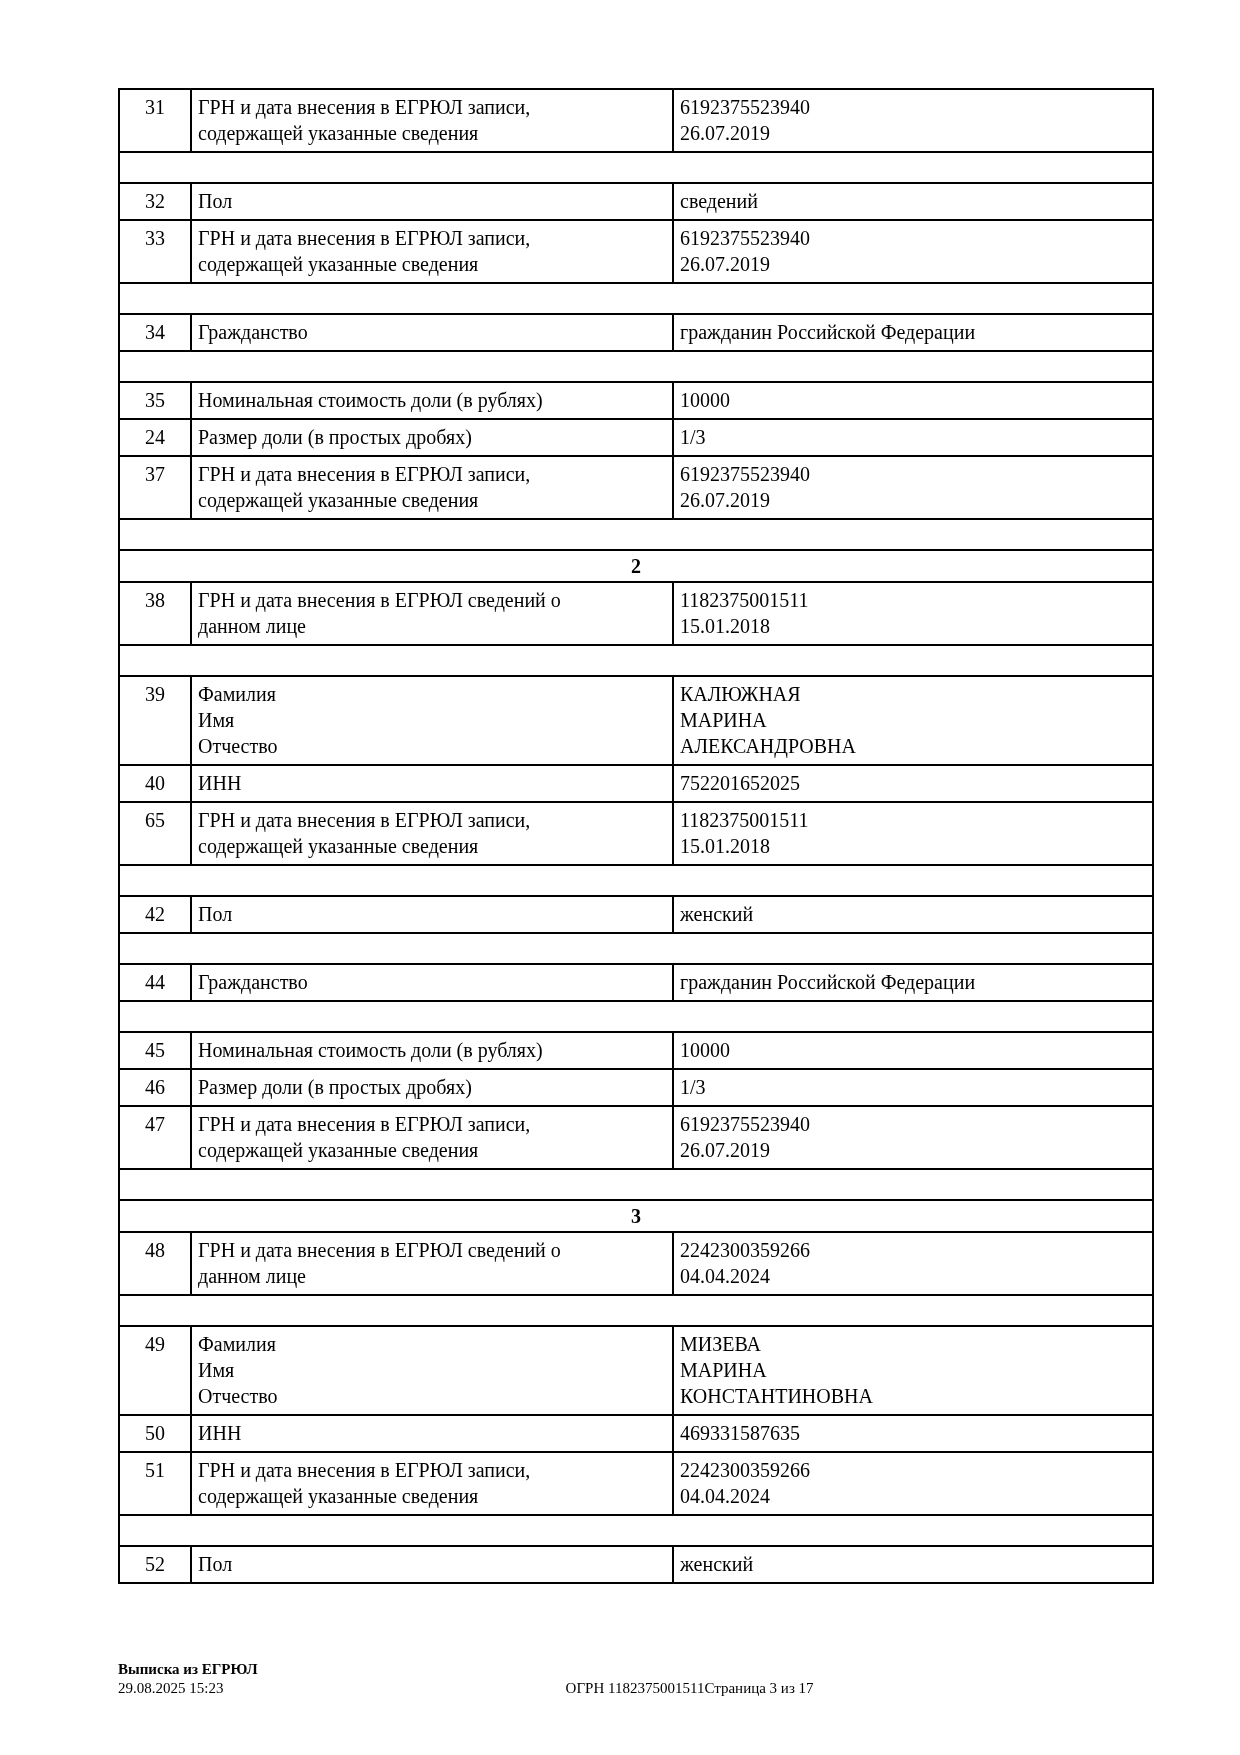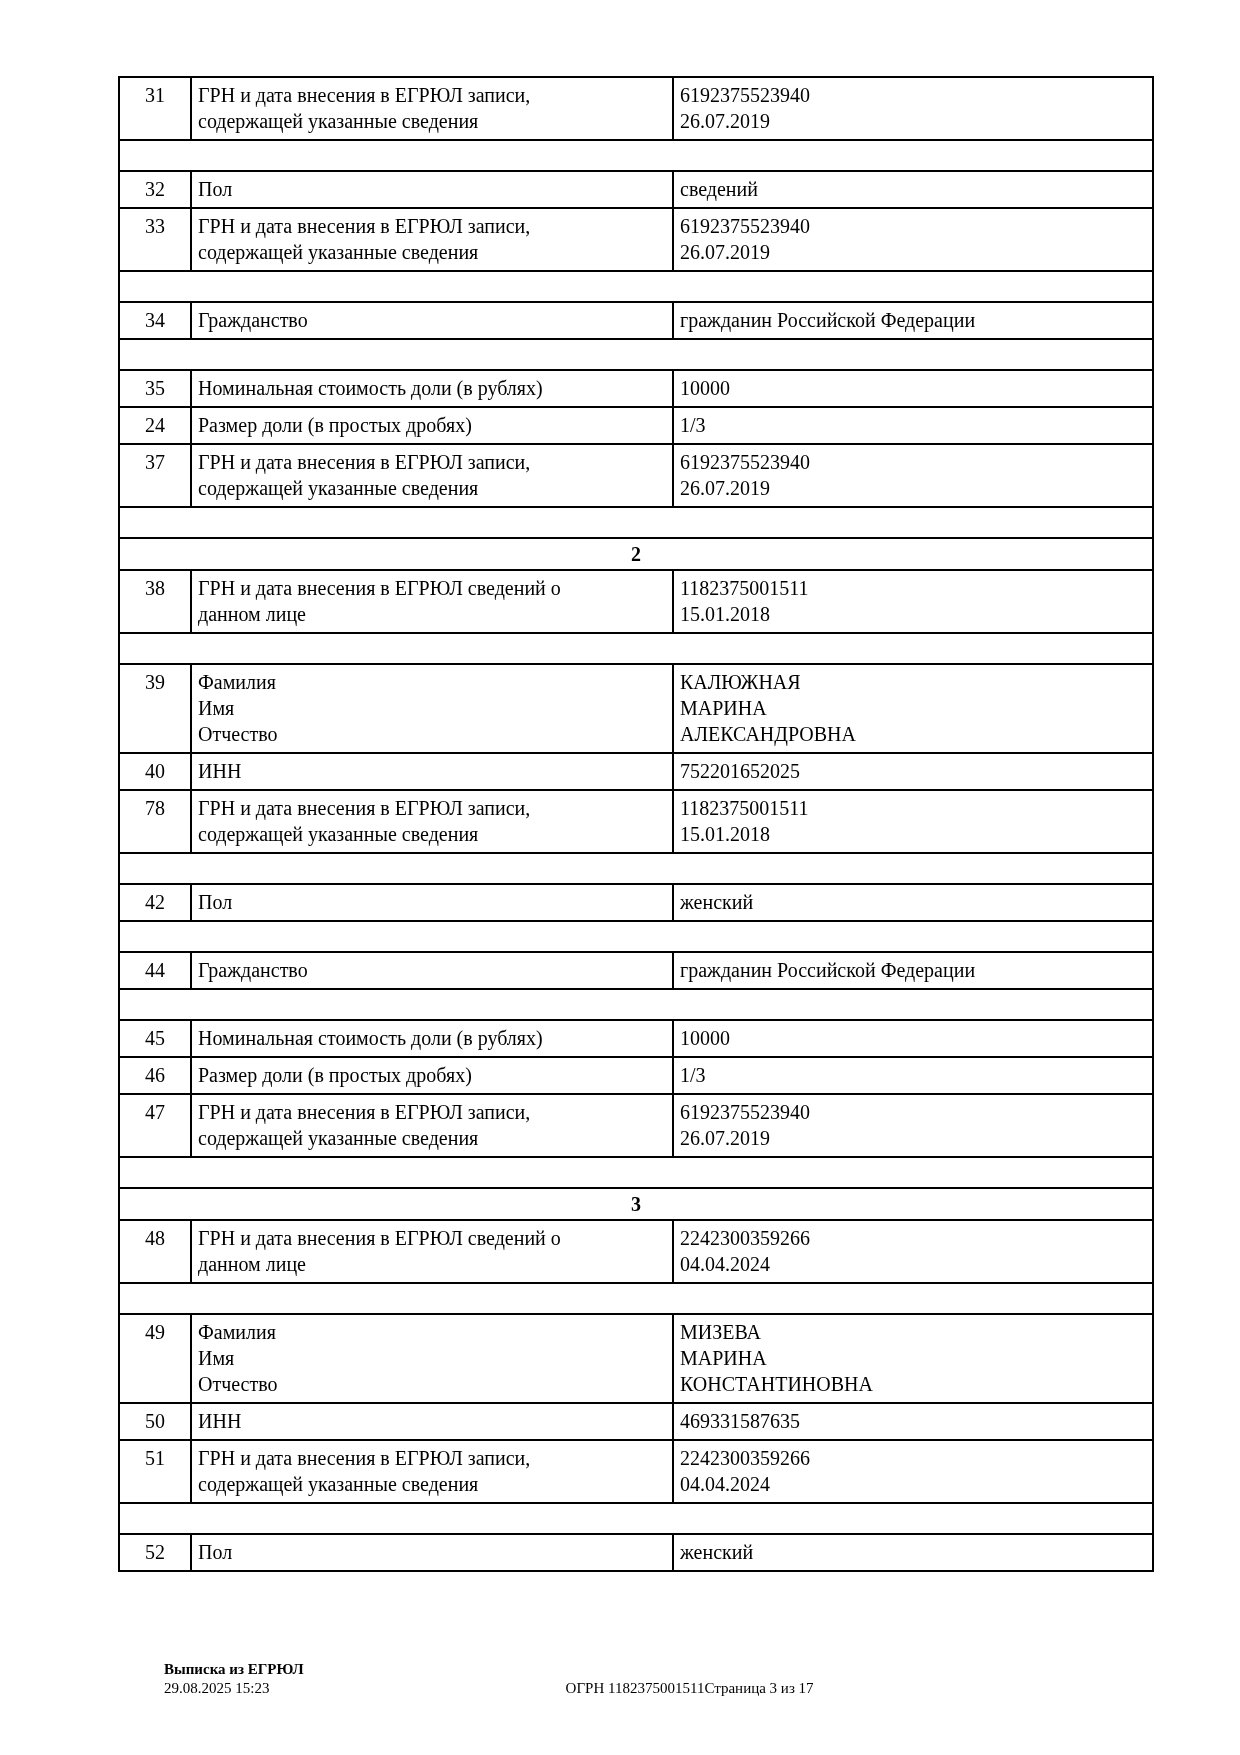--- a/index.html
+++ b/index.html
@@ -11,21 +11,21 @@
   .page {
     position: relative;
     width: 1240px;
     height: 1755px;
     background: #ffffff;
     overflow: hidden;
   }
   table.egrul {
     position: absolute;
     left: 118px;
-    top: 76px;
+    top: 88px;
     width: 1034px;
     border-collapse: collapse;
     table-layout: fixed;
     font-size: 20px;
     line-height: 26px;
     border-radius: 10px;
   }
   table.egrul col.c-num  { width: 72px; }
   table.egrul col.c-attr { width: 482px; }
   table.egrul col.c-val  { width: 480px; }
@@ -55,21 +55,21 @@
     position: absolute;
     left: 118px;
     top: 1660px;
     width: 1034px;
     display: grid;
     grid-template-columns: 1fr auto 1fr;
     align-items: end;
     font-size: 15px;
     line-height: 19px;
   }
-  .footer .f-left   { text-align: left; margin-left: 46px; }
+  .footer .f-left   { text-align: left; }
   .footer .f-center { text-align: center; }
   .footer .f-right  { }
   .footer .f-title  { font-weight: bold; }
 </style>
 </head>
 <body>
 
 <div class="page">
 
   <table class="egrul">
@@ -193,21 +193,21 @@
         <tr class="data-row">
           <td class="num-cell">40</td>
           <td class="attr-cell">
             <div class="cell-line">ИНН</div>
           </td>
           <td class="value-cell">
             <div class="cell-line">752201652025</div>
           </td>
         </tr>
         <tr class="data-row">
-          <td class="num-cell">78</td>
+          <td class="num-cell">65</td>
           <td class="attr-cell">
             <div class="cell-line">ГРН и дата внесения в ЕГРЮЛ записи,</div>
             <div class="cell-line">содержащей указанные сведения</div>
           </td>
           <td class="value-cell">
             <div class="cell-line">1182375001511</div>
             <div class="cell-line">15.01.2018</div>
           </td>
         </tr>
         <tr class="spacer-row">

